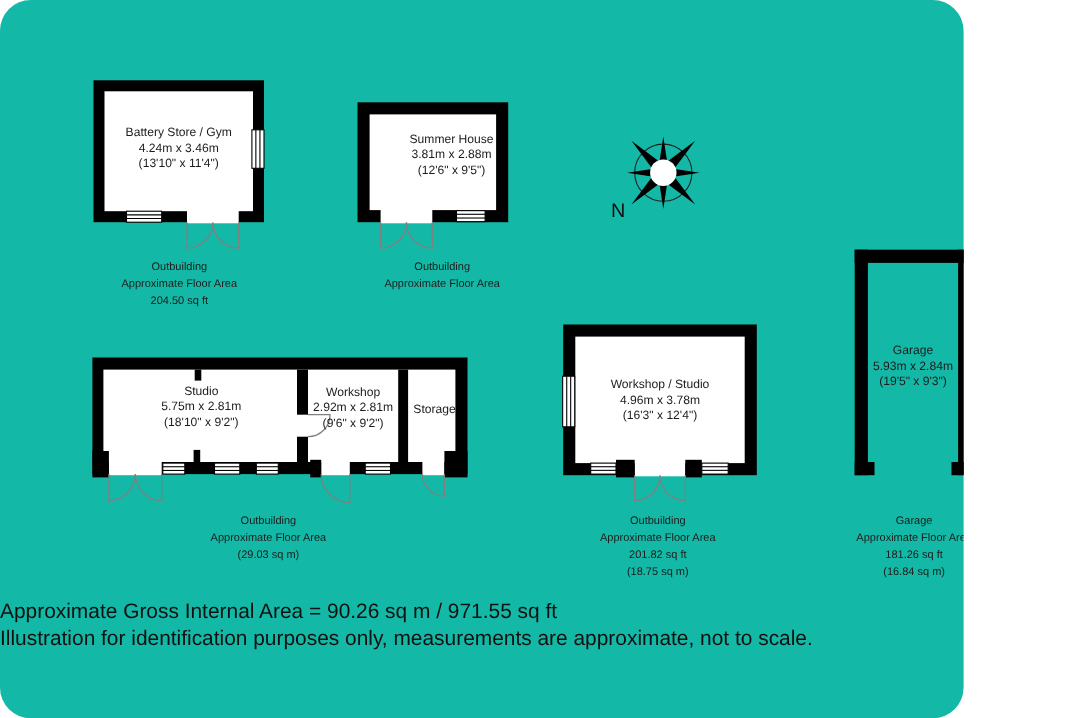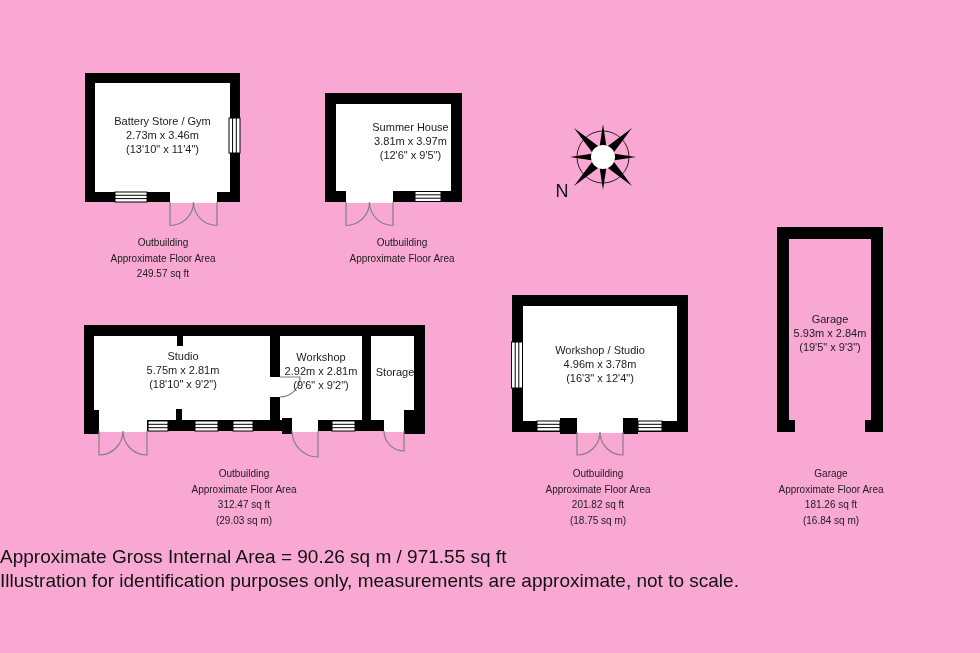--- a/index.html
+++ b/index.html
@@ -1,18 +1,18 @@
 <!DOCTYPE html>
 <html><head>
 <meta charset="utf-8">
 <style>
   html,body{margin:0;padding:0;background:#ffffff;}
   .canvas{
-    position:relative;width:980px;height:653px;background:#f9a8d4;
-    font-family:"Liberation Sans","DejaVu Sans",sans-serif;color:#1c1c1c;overflow:hidden;
+    position:relative;width:876px;height:653px;background:#14b8a6;
+    font-family:"Liberation Sans","DejaVu Sans",sans-serif;color:#1c1c1c;overflow:hidden;border-radius:28px;
   }
   .plan-svg{position:absolute;left:0;top:0;}
   .lbl{position:absolute;text-align:center;}
   .room-lbl{font-size:11px;line-height:14px;color:#1c1c1c;}
   .cap-lbl{font-size:10px;line-height:15.5px;color:#1c1c1c;}
   .footer-line{position:absolute;left:0;width:980px;text-align:left;font-size:19px;color:#111;}
   .north{position:absolute;font-size:18px;color:#111;text-align:center;}
 </style>
 </head>
 <body>
@@ -131,27 +131,27 @@
       <rect x="404" y="410" width="21" height="24" fill="#000"></rect>
       <path d="M99 431 V455 A24 24 0 0 0 123 431 M147 431 V455 A24 24 0 0 1 123 431" fill="none" stroke="#808080" stroke-width="1.2"></path>
       <path d="M280 377 H300 A20 20 0 0 1 280 397" fill="none" stroke="#808080" stroke-width="1.2"></path>
       <path d="M318 431 V457 A26 26 0 0 1 292 431" fill="none" stroke="#808080" stroke-width="1.2"></path>
       <path d="M404 431 V451 A20 20 0 0 1 384 431" fill="none" stroke="#808080" stroke-width="1.2"></path>
     </g>
   </svg>
 
   <div class="lbl room-lbl" style="left:85px;top:114px;width:155px">
     <div>Battery Store / Gym</div>
-    <div>2.73m x 3.46m</div>
+    <div>4.24m x 3.46m</div>
     <div>(13'10" x 11'4")</div>
   </div>
 
   <div class="lbl room-lbl" style="left:342px;top:120px;width:137px">
     <div>Summer House</div>
-    <div>3.81m x 3.97m</div>
+    <div>3.81m x 2.88m</div>
     <div>(12'6" x 9'5")</div>
   </div>
 
   <div class="lbl room-lbl" style="left:512px;top:343px;width:176px">
     <div>Workshop / Studio</div>
     <div>4.96m x 3.78m</div>
     <div>(16'3" x 12'4")</div>
   </div>
 
   <div class="lbl room-lbl" style="left:777px;top:312px;width:106px">
@@ -172,32 +172,31 @@
     <div>(9'6" x 9'2")</div>
   </div>
 
   <div class="lbl room-lbl" style="left:363px;top:365px;width:64px">
     <div>Storage</div>
   </div>
 
   <div class="lbl cap-lbl" style="left:63px;top:235px;width:200px">
     <div>Outbuilding</div>
     <div>Approximate Floor Area</div>
-    <div>249.57 sq ft</div>
+    <div>204.50 sq ft</div>
   </div>
 
   <div class="lbl cap-lbl" style="left:302px;top:235px;width:200px">
     <div>Outbuilding</div>
     <div>Approximate Floor Area</div>
   </div>
 
   <div class="lbl cap-lbl" style="left:144px;top:466px;width:200px">
     <div>Outbuilding</div>
     <div>Approximate Floor Area</div>
-    <div>312.47 sq ft</div>
     <div>(29.03 sq m)</div>
   </div>
 
   <div class="lbl cap-lbl" style="left:498px;top:466px;width:200px">
     <div>Outbuilding</div>
     <div>Approximate Floor Area</div>
     <div>201.82 sq ft</div>
     <div>(18.75 sq m)</div>
   </div>
 

